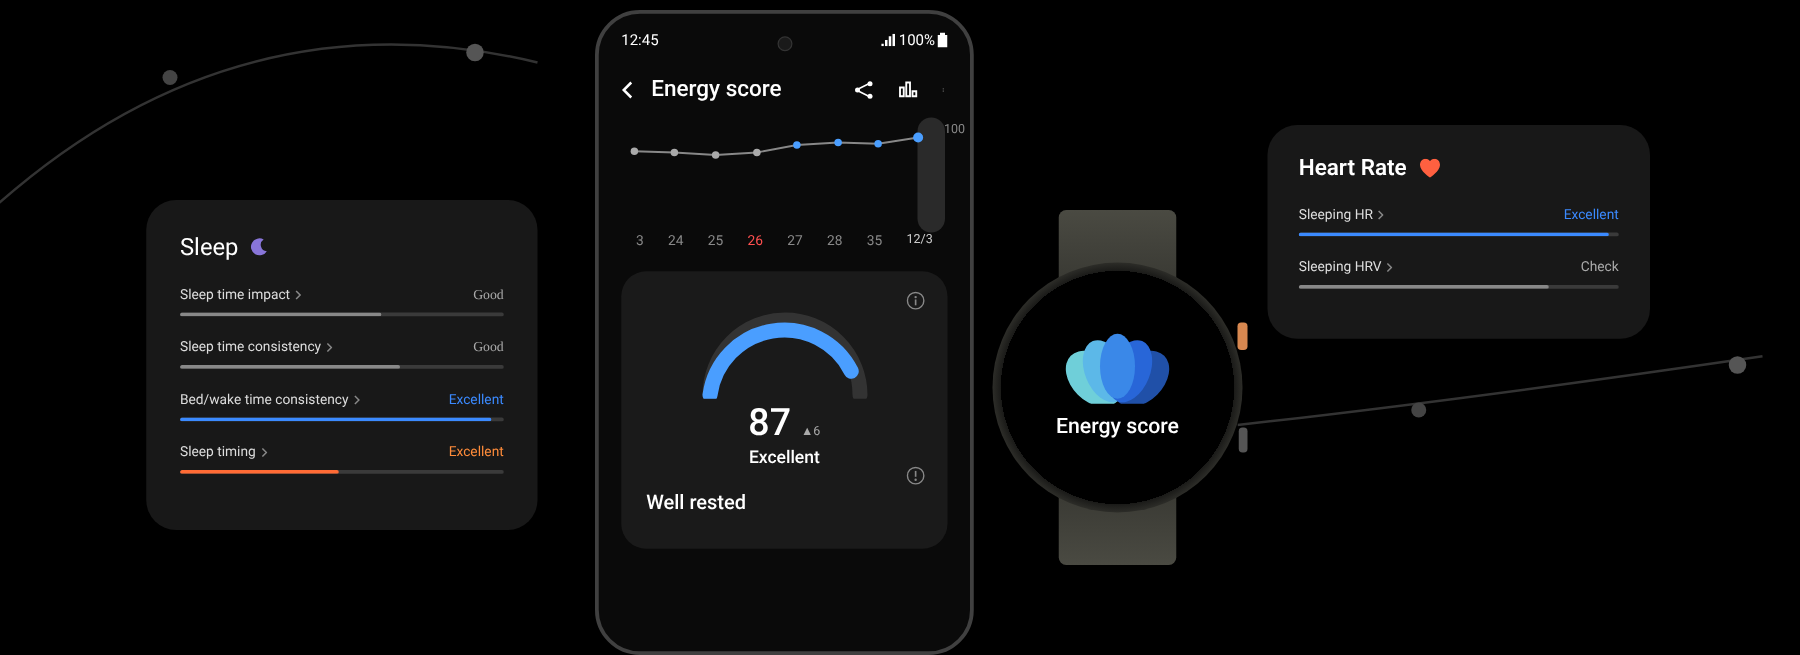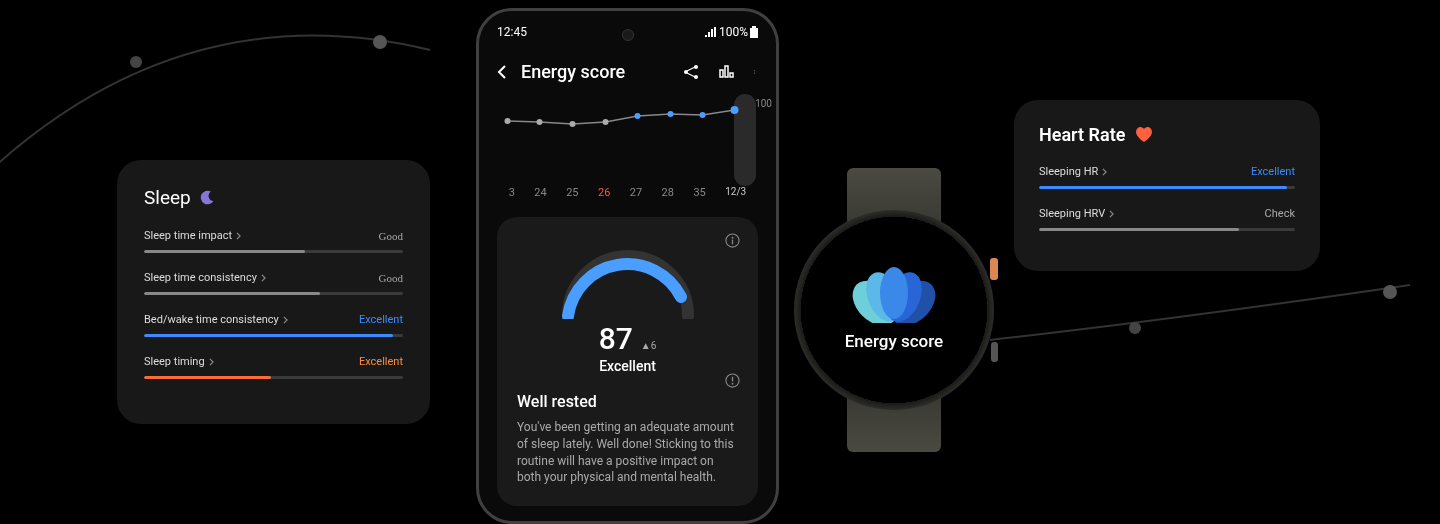--- a/index.html
+++ b/index.html
@@ -510,21 +510,20 @@
         <span class="score-delta">▲<span>6</span></span>
       </div>
       <div class="score-label">Excellent</div>
     </div>
     <svg class="info-icon bottom" viewBox="0 0 16 16">
         <circle cx="8" cy="8" r="7" stroke="#888" stroke-width="1.2" fill="none"></circle>
         <rect x="7.3" y="4" width="1.4" height="5" fill="#888"></rect>
         <circle cx="8" cy="11.5" r="1" fill="#888"></circle>
       </svg>
     <div class="rested-title">Well rested</div>
-    <div class="rested-text">You've been getting an adequate amount of sleep lately. Well done! Sticking to this routine will have a positive impact on both your physical and mental health.</div>
   </div>
 </div>
 
 <div class="watch">
   <div class="watch-band-top"></div>
   <div class="watch-face">
     <div class="watch-crown"></div>
     <div class="watch-button"></div>
     <svg class="petals" viewBox="0 0 90 58">
       <ellipse cx="26" cy="38" rx="18" ry="26" fill="#6fcfd9" transform="rotate(-45 26 38)"></ellipse>

